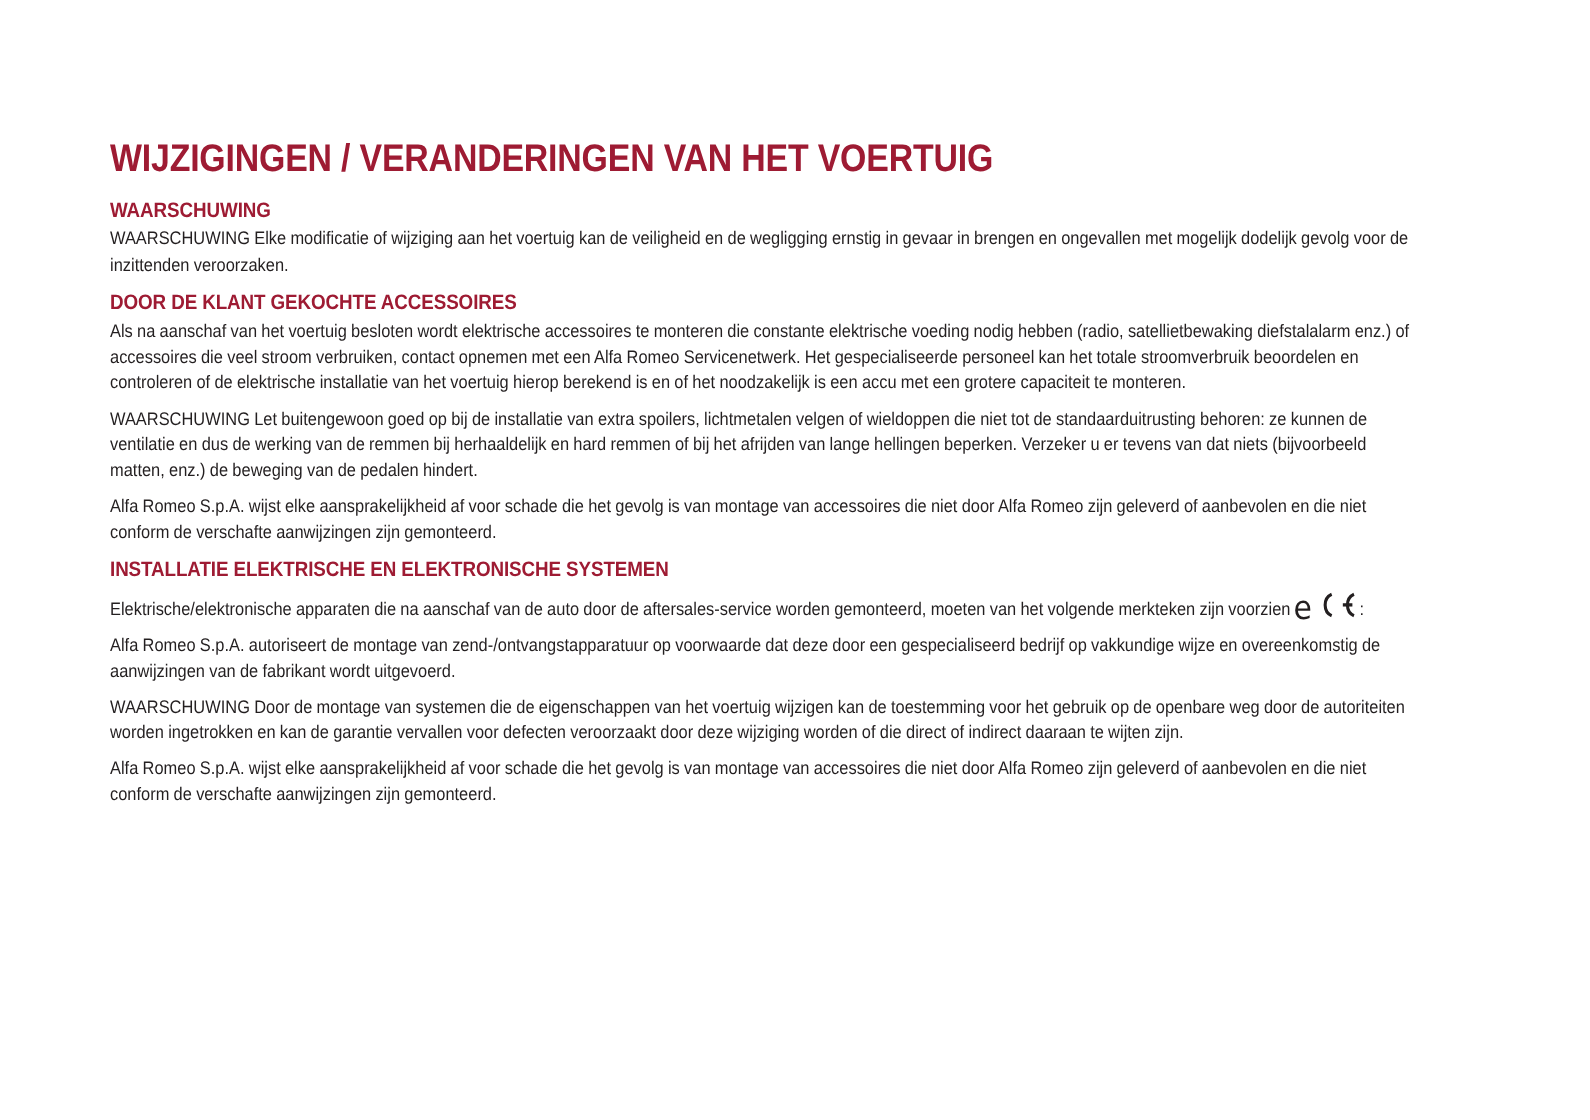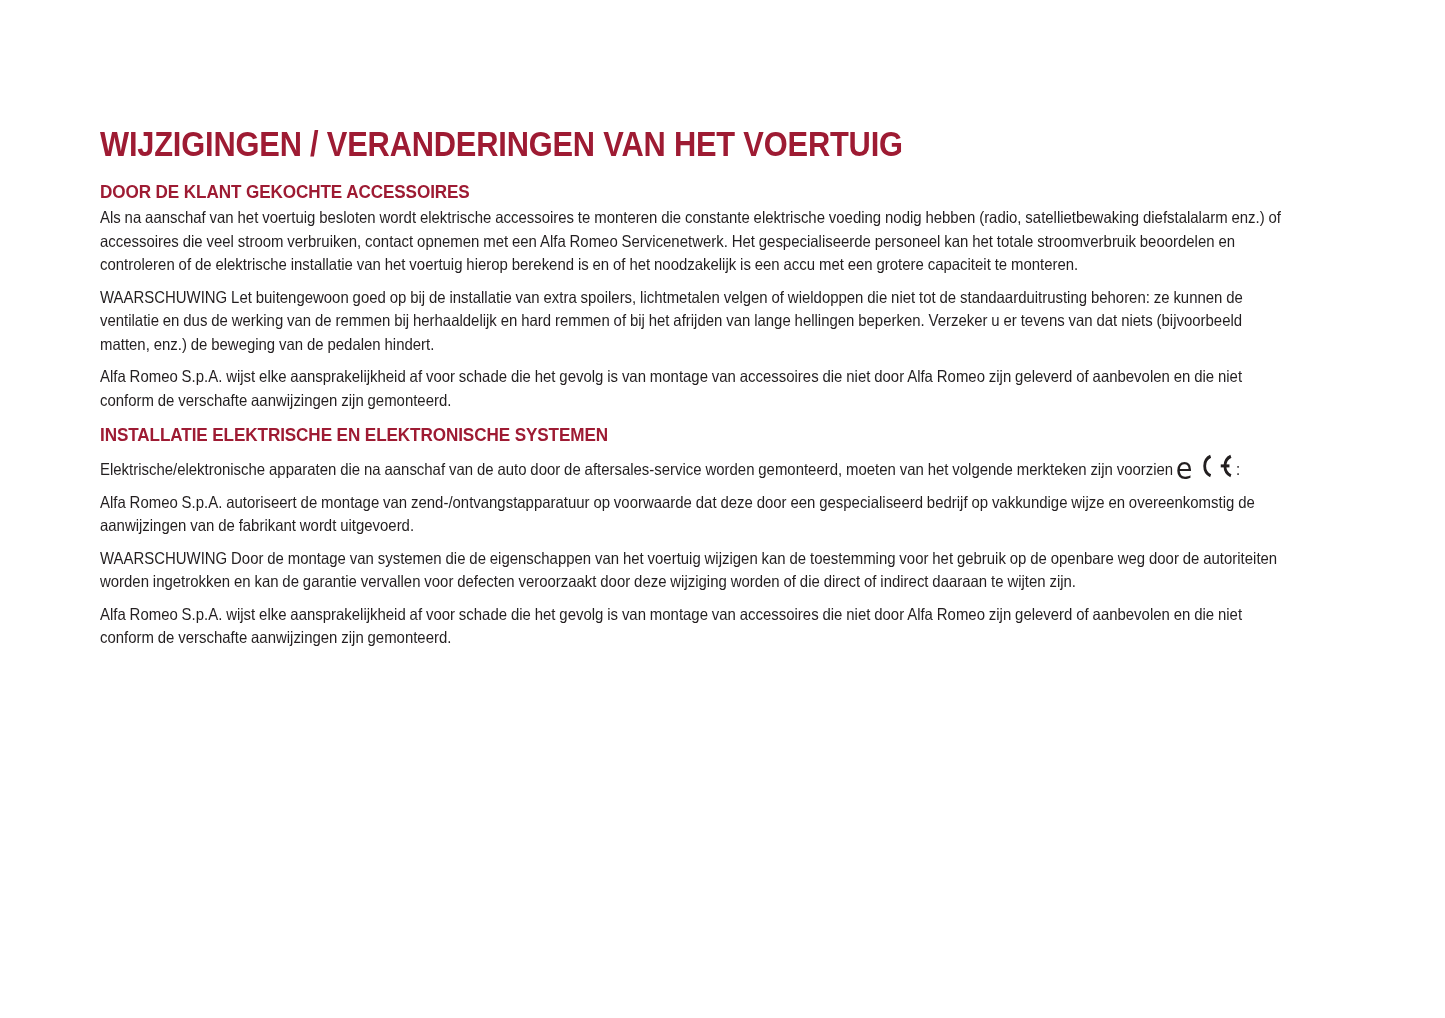--- a/index.html
+++ b/index.html
@@ -124,20 +124,24 @@
   }
 </style>
 </head>
 <body>
 
 <div id="page">
   <div id="content">
 
     <h1 class="doc-title">WIJZIGINGEN / VERANDERINGEN VAN HET VOERTUIG</h1>
 
+    <section>
+      <h2 class="section-heading">WAARSCHUWING</h2>
+      <p class="para">WAARSCHUWING Elke modificatie of wijziging aan het voertuig kan de veiligheid en de wegligging ernstig in gevaar in brengen en ongevallen met mogelijk dodelijk gevolg voor de inzittenden veroorzaken.</p>
+    </section>
 
     <section>
       <h2 class="section-heading gap-above">DOOR DE KLANT GEKOCHTE ACCESSOIRES</h2>
       <p class="para">Als na aanschaf van het voertuig besloten wordt elektrische accessoires te monteren die constante elektrische voeding nodig hebben (radio, satellietbewaking diefstalalarm enz.) of accessoires die veel stroom verbruiken, contact opnemen met een Alfa Romeo Servicenetwerk. Het gespecialiseerde personeel kan het totale stroomverbruik beoordelen en controleren of de elektrische installatie van het voertuig hierop berekend is en of het noodzakelijk is een accu met een grotere capaciteit te monteren.</p>
       <p class="para">WAARSCHUWING Let buitengewoon goed op bij de installatie van extra spoilers, lichtmetalen velgen of wieldoppen die niet tot de standaarduitrusting behoren: ze kunnen de ventilatie en dus de werking van de remmen bij herhaaldelijk en hard remmen of bij het afrijden van lange hellingen beperken. Verzeker u er tevens van dat niets (bijvoorbeeld matten, enz.) de beweging van de pedalen hindert.</p>
       <p class="para">Alfa Romeo S.p.A. wijst elke aansprakelijkheid af voor schade die het gevolg is van montage van accessoires die niet door Alfa Romeo zijn geleverd of aanbevolen en die niet conform de verschafte aanwijzingen zijn gemonteerd.</p>
     </section>
 
     <section>
       <h2 class="section-heading gap-above">INSTALLATIE ELEKTRISCHE EN ELEKTRONISCHE SYSTEMEN</h2>

